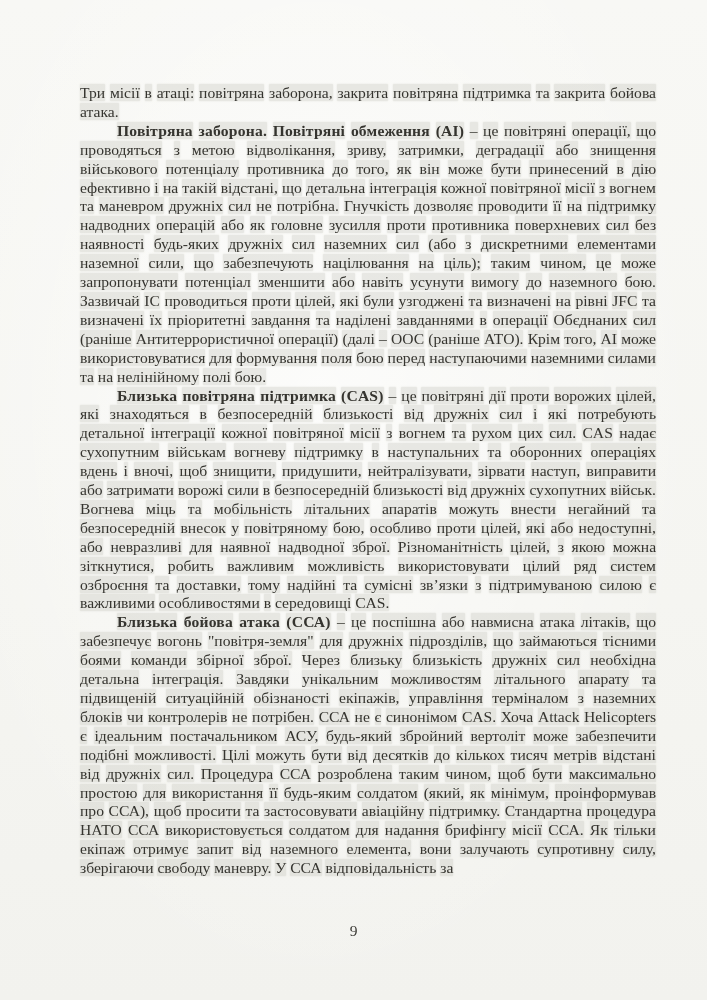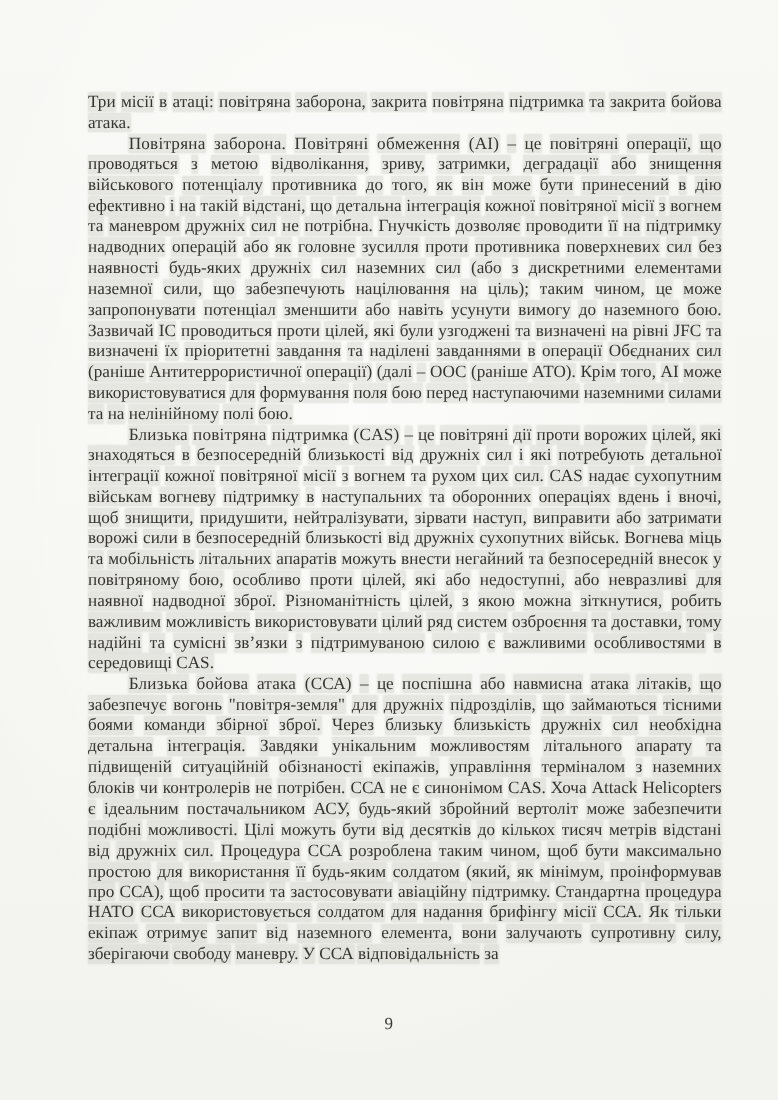--- a/index.html
+++ b/index.html
@@ -33,21 +33,21 @@
     text-align: justify;
   }
   p {
     margin: 0;
     padding: 0;
   }
   p.indent {
     text-indent: 37px;
   }
   b {
-    font-weight: normal;
+    font-weight: bold;
     letter-spacing: 0.2px;
     margin-top: 20px;
   }
   
   .w {
     background: rgba(188, 188, 180, 0.30);
     box-shadow: 0 0 2px rgba(188, 188, 180, 0.35);
     border-radius: 1px;
   }
   .page-number {

